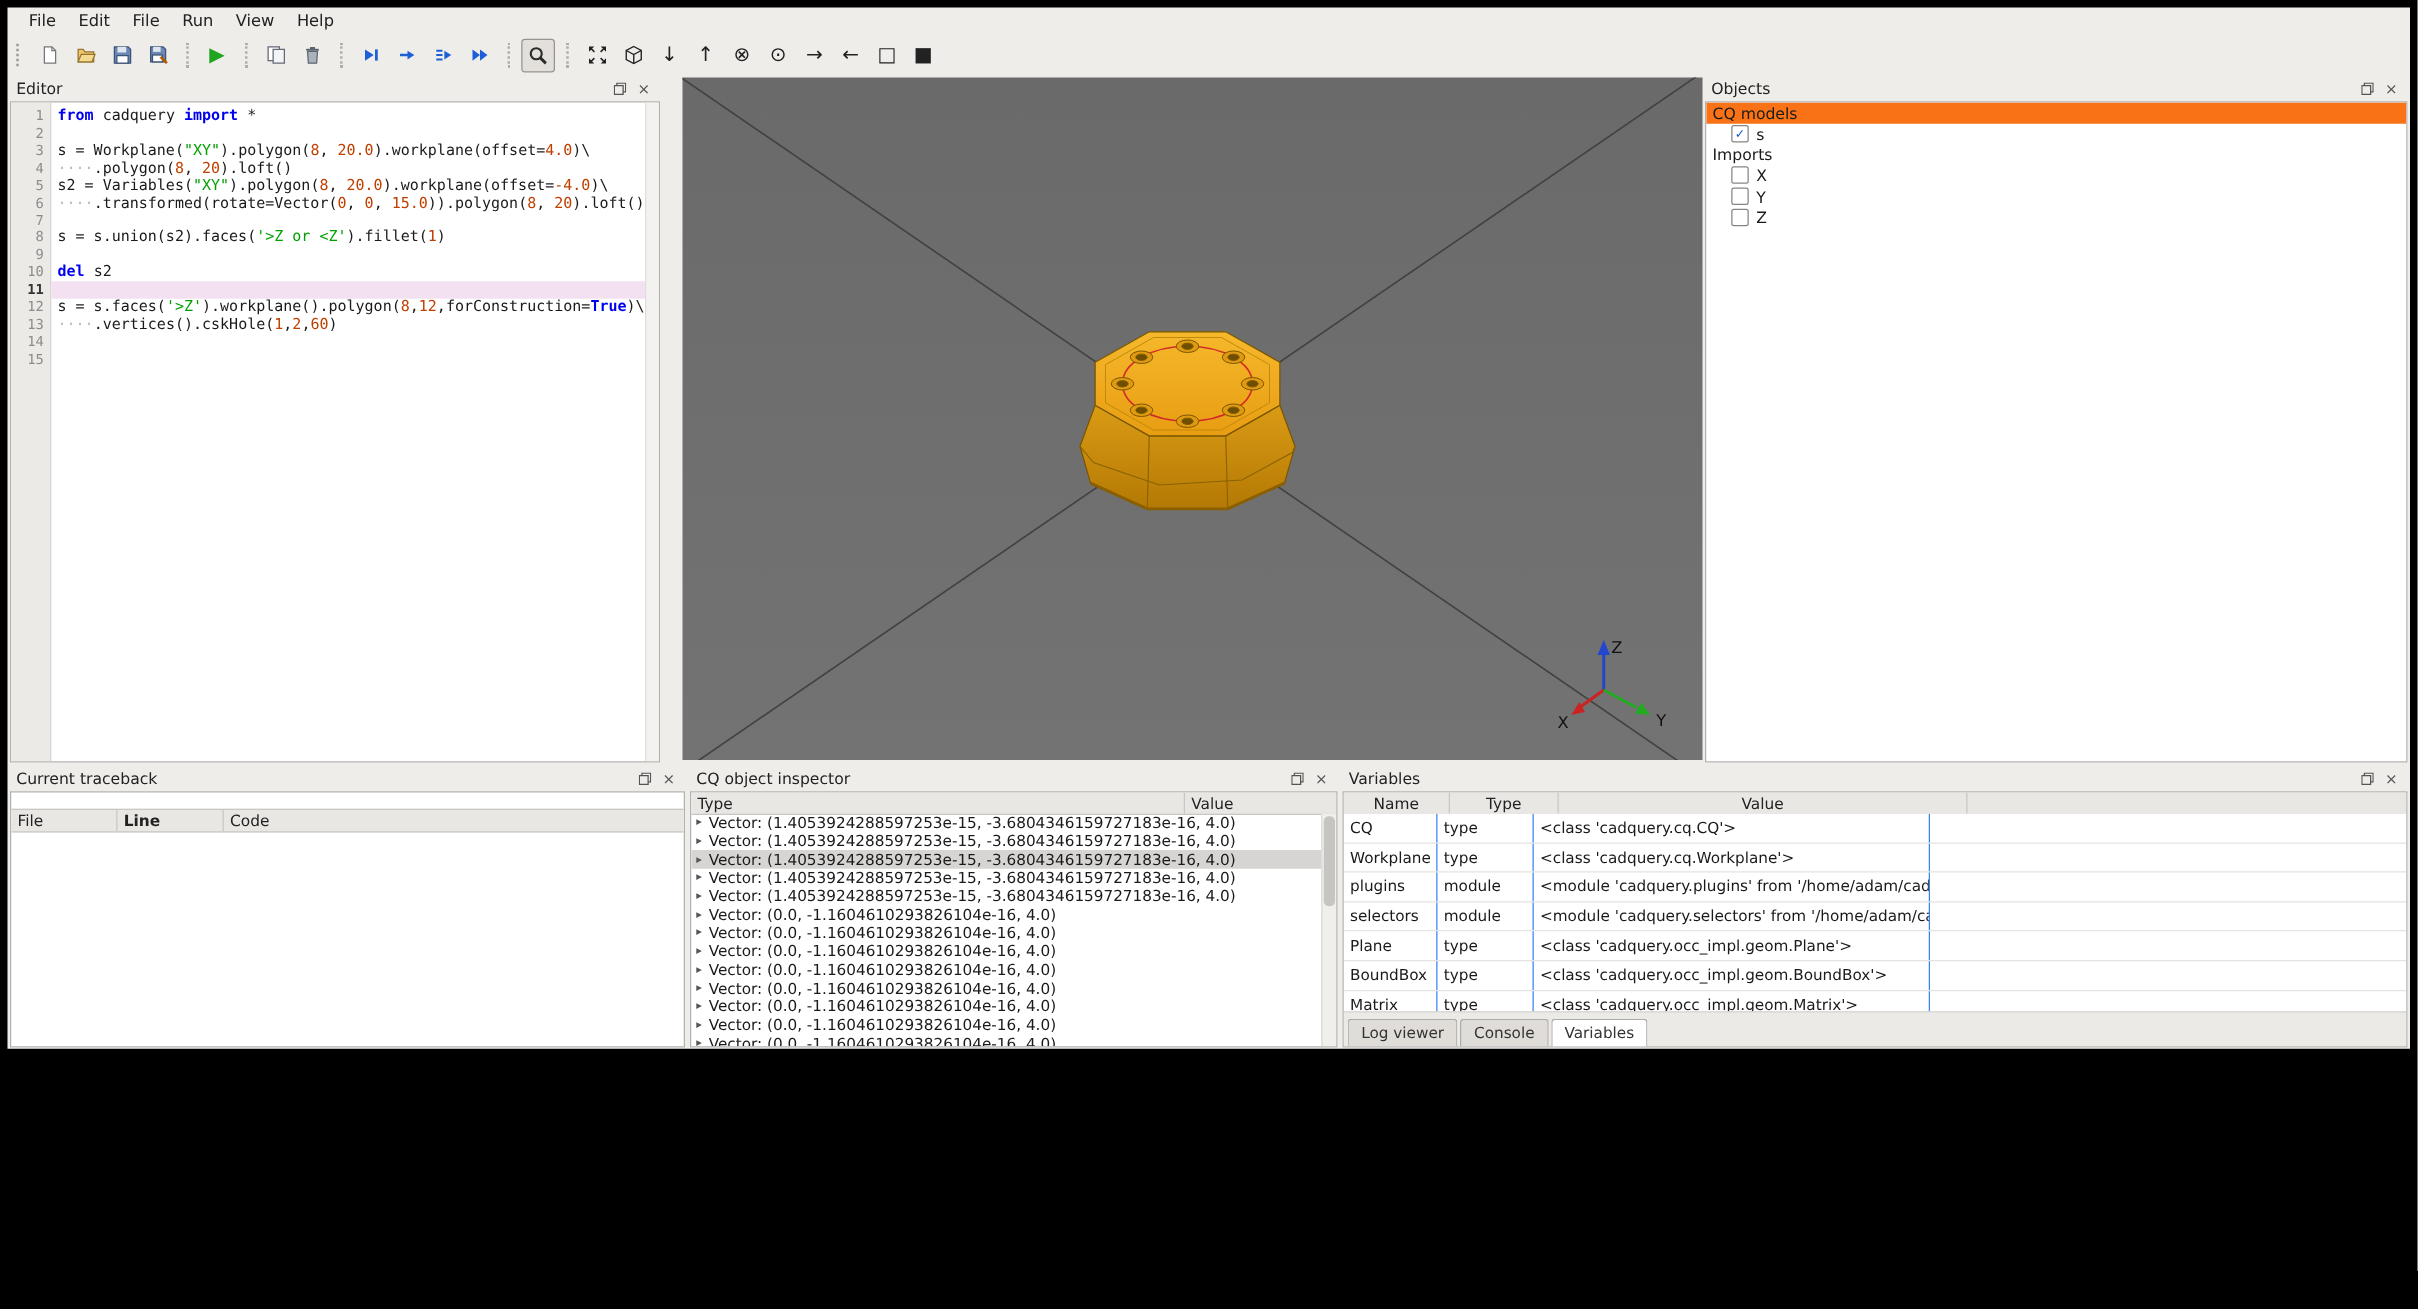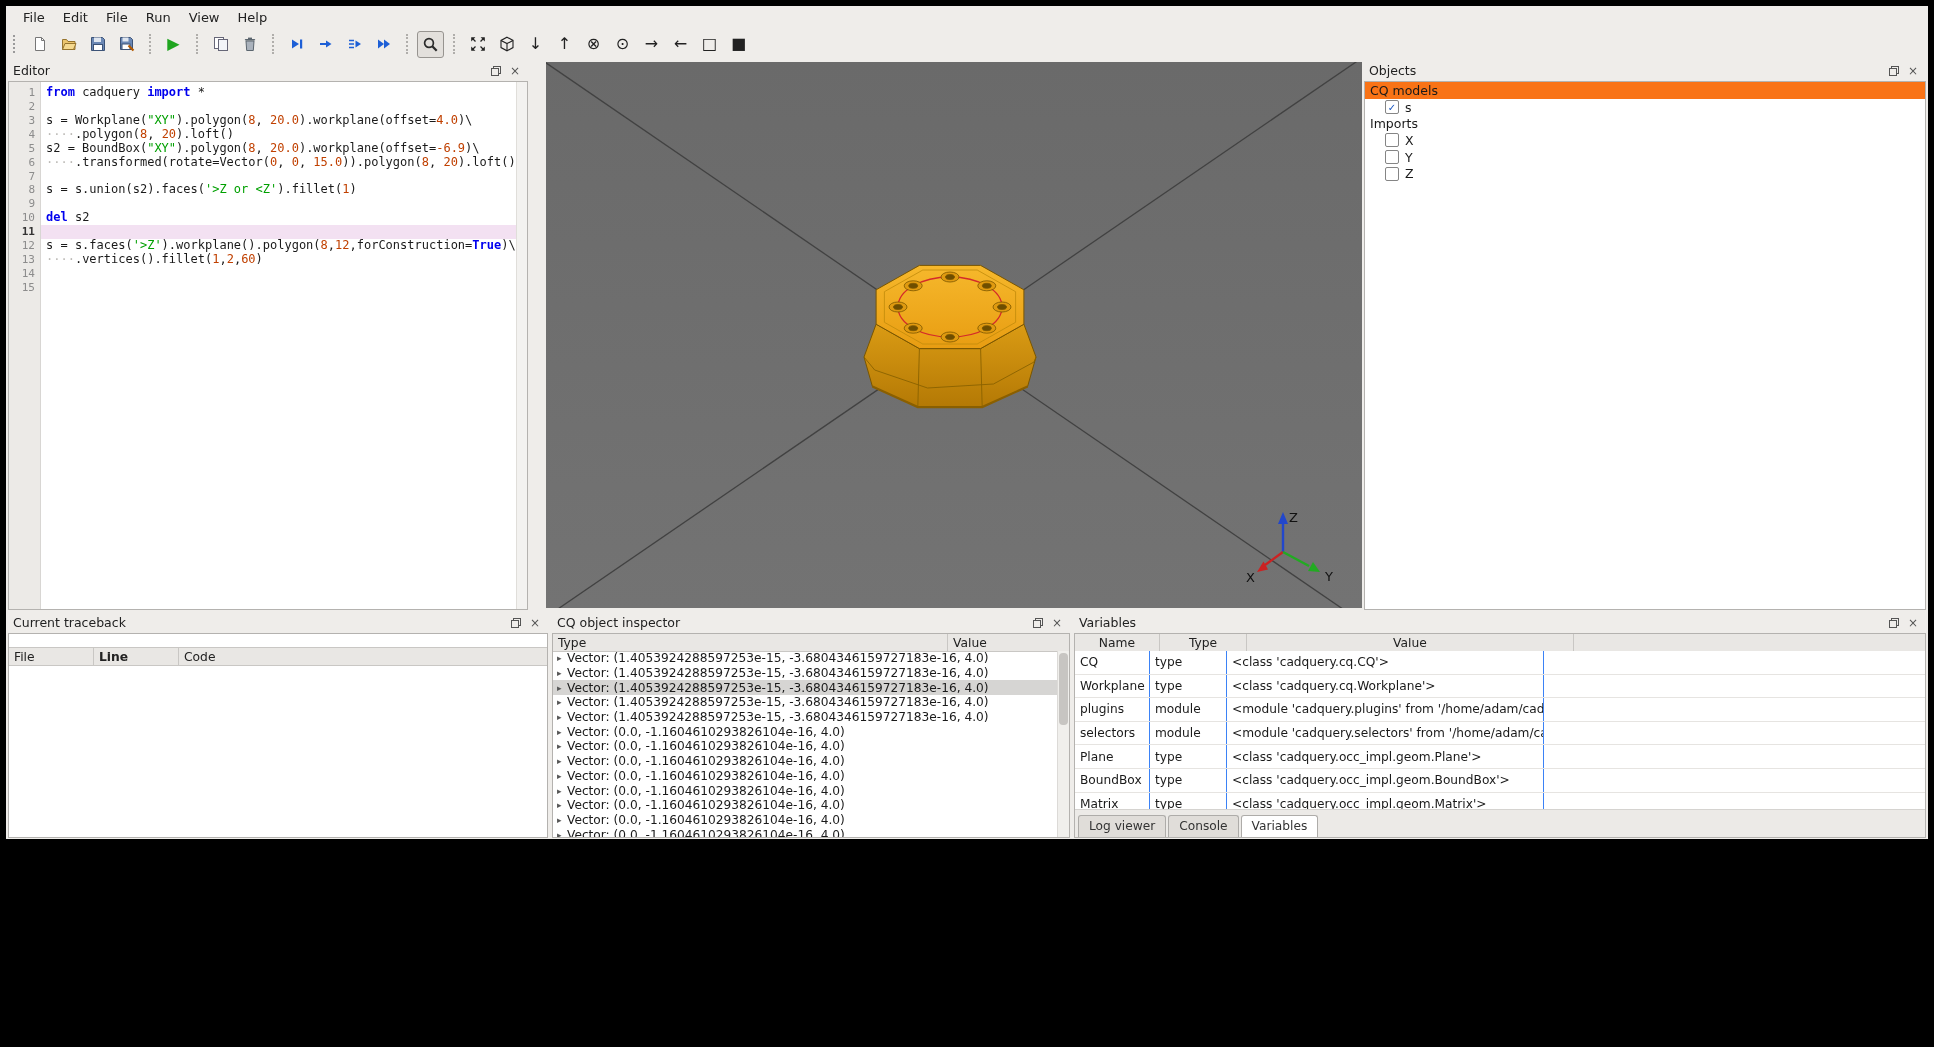--- a/index.html
+++ b/index.html
@@ -241,29 +241,29 @@
           <span>×</span>
         </span>
     </div>
     <div class="panel-body">
       <div class="editor-surface">
         <div id="code-lines">
             <div class="code-line"><span class="ln">1</span><span class="lc"><span class="tok-k">from</span><span class="tok-p"> cadquery </span><span class="tok-k">import</span><span class="tok-p"> *</span></span></div>
             <div class="code-line"><span class="ln">2</span><span class="lc"></span></div>
             <div class="code-line"><span class="ln">3</span><span class="lc"><span class="tok-p">s = Workplane(</span><span class="tok-s">"XY"</span><span class="tok-p">).polygon(</span><span class="tok-n">8</span><span class="tok-p">, </span><span class="tok-n">20.0</span><span class="tok-p">).workplane(offset=</span><span class="tok-n">4.0</span><span class="tok-p">)\</span></span></div>
             <div class="code-line"><span class="ln">4</span><span class="lc"><span class="tok-w">····</span><span class="tok-p">.polygon(</span><span class="tok-n">8</span><span class="tok-p">, </span><span class="tok-n">20</span><span class="tok-p">).loft()</span></span></div>
-            <div class="code-line"><span class="ln">5</span><span class="lc"><span class="tok-p">s2 = BoundBox(</span><span class="tok-s">"XY"</span><span class="tok-p">).polygon(</span><span class="tok-n">8</span><span class="tok-p">, </span><span class="tok-n">20.0</span><span class="tok-p">).workplane(offset=</span><span class="tok-n">-6.9</span><span class="tok-p">)\</span></span></div>
+            <div class="code-line"><span class="ln">5</span><span class="lc"><span class="tok-p">s2 = Variables(</span><span class="tok-s">"XY"</span><span class="tok-p">).polygon(</span><span class="tok-n">8</span><span class="tok-p">, </span><span class="tok-n">20.0</span><span class="tok-p">).workplane(offset=</span><span class="tok-n">-4.0</span><span class="tok-p">)\</span></span></div>
             <div class="code-line"><span class="ln">6</span><span class="lc"><span class="tok-w">····</span><span class="tok-p">.transformed(rotate=Vector(</span><span class="tok-n">0</span><span class="tok-p">, </span><span class="tok-n">0</span><span class="tok-p">, </span><span class="tok-n">15.0</span><span class="tok-p">)).polygon(</span><span class="tok-n">8</span><span class="tok-p">, </span><span class="tok-n">20</span><span class="tok-p">).loft()</span></span></div>
             <div class="code-line"><span class="ln">7</span><span class="lc"></span></div>
             <div class="code-line"><span class="ln">8</span><span class="lc"><span class="tok-p">s = s.union(s2).faces(</span><span class="tok-s">'&gt;Z or &lt;Z'</span><span class="tok-p">).fillet(</span><span class="tok-n">1</span><span class="tok-p">)</span></span></div>
             <div class="code-line"><span class="ln">9</span><span class="lc"></span></div>
             <div class="code-line"><span class="ln">10</span><span class="lc"><span class="tok-k">del</span><span class="tok-p"> s2</span></span></div>
             <div class="code-line current"><span class="ln">11</span><span class="lc"></span></div>
             <div class="code-line"><span class="ln">12</span><span class="lc"><span class="tok-p">s = s.faces(</span><span class="tok-s">'&gt;Z'</span><span class="tok-p">).workplane().polygon(</span><span class="tok-n">8</span><span class="tok-p">,</span><span class="tok-n">12</span><span class="tok-p">,forConstruction=</span><span class="tok-k">True</span><span class="tok-p">)\</span></span></div>
-            <div class="code-line"><span class="ln">13</span><span class="lc"><span class="tok-w">····</span><span class="tok-p">.vertices().fillet(</span><span class="tok-n">1</span><span class="tok-p">,</span><span class="tok-n">2</span><span class="tok-p">,</span><span class="tok-n">60</span><span class="tok-p">)</span></span></div>
+            <div class="code-line"><span class="ln">13</span><span class="lc"><span class="tok-w">····</span><span class="tok-p">.vertices().cskHole(</span><span class="tok-n">1</span><span class="tok-p">,</span><span class="tok-n">2</span><span class="tok-p">,</span><span class="tok-n">60</span><span class="tok-p">)</span></span></div>
             <div class="code-line"><span class="ln">14</span><span class="lc"></span></div>
             <div class="code-line"><span class="ln">15</span><span class="lc"></span></div>
           </div>
       </div>
       <div class="ed-scroll"></div>
     </div>
   </div>
 
   <div class="panel" id="viewport">
     <svg class="vp-svg" width="816" height="546" viewBox="0 0 816 546">

